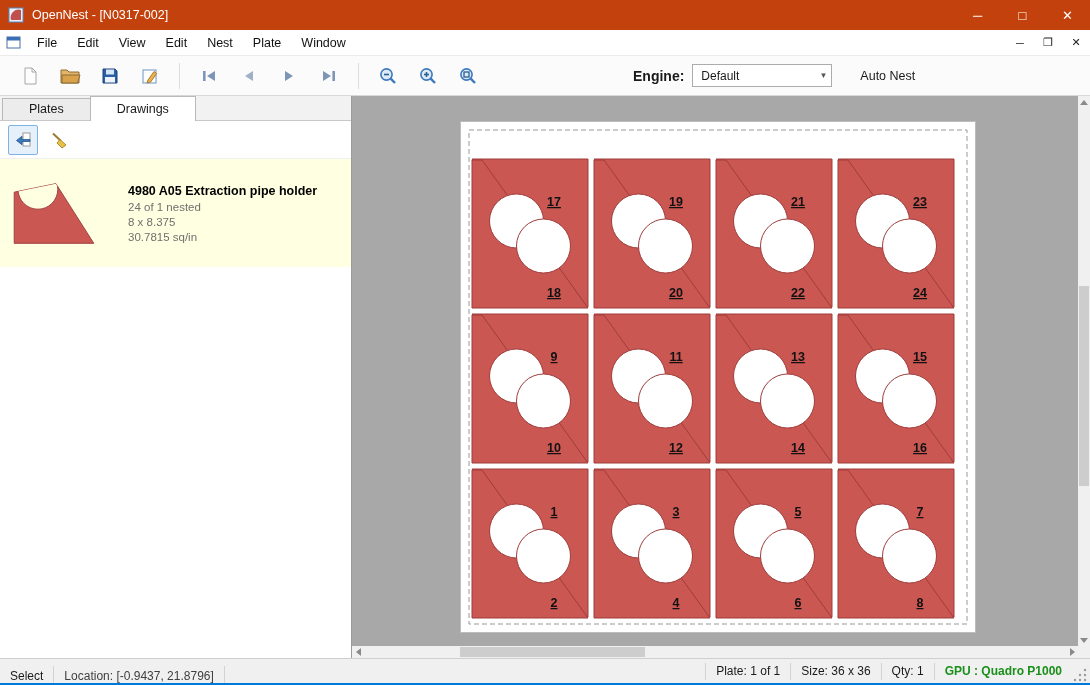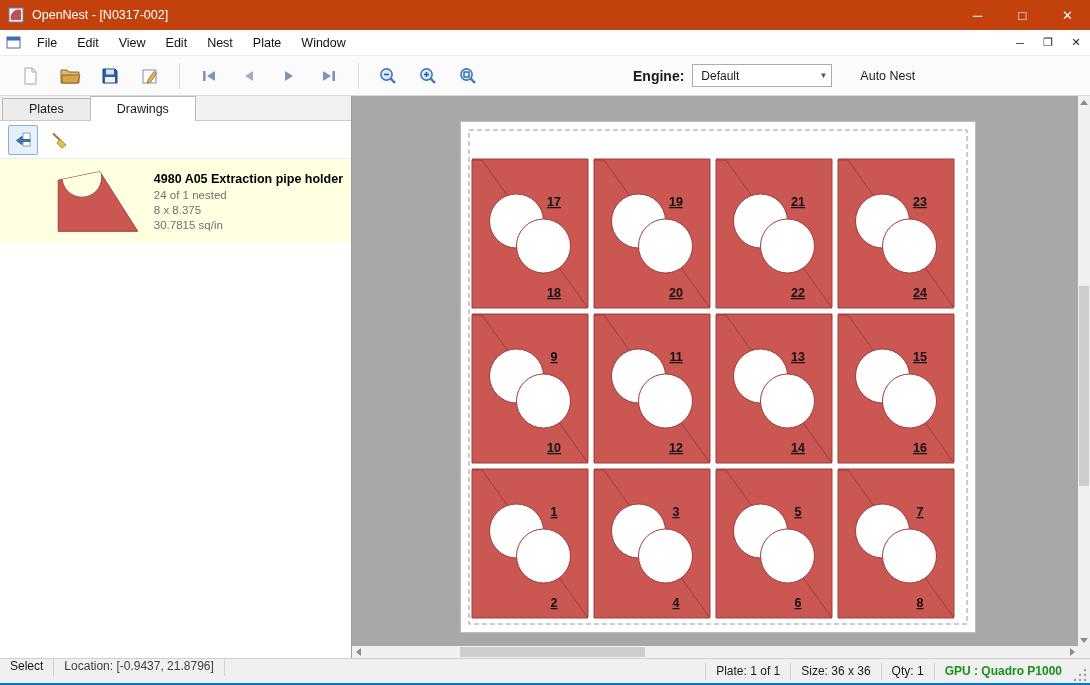--- a/index.html
+++ b/index.html
@@ -36,42 +36,42 @@
   .autonest{margin-left:20px;font-size:12.5px;padding:5px 8px;}
   
   .main{position:absolute;left:0;top:96px;width:1090px;height:562px;}
   .sidebar{position:absolute;left:0;top:0;width:352px;height:562px;background:#fff;border-right:1px solid #9b9b9b;box-sizing:border-box;}
   .tabstrip{display:flex;align-items:flex-end;height:25px;background:#f2f2f2;border-bottom:1px solid #c8c8c8;padding-left:2px;box-sizing:border-box;}
   .tab{padding:3px 26px 4px 26px;font-size:12.5px;background:#ececec;border:1px solid #b9b9b9;border-bottom:none;margin-right:-1px;}
   .tab.active{background:#fff;position:relative;z-index:2;margin-bottom:-1px;padding-top:5px;padding-bottom:5px;}
   .subtoolbar{height:37px;display:flex;align-items:center;padding-left:8px;border-bottom:1px solid #f0f0f0;}
   .side-btn{width:28px;height:28px;display:flex;align-items:center;justify-content:center;margin-right:6px;border:1px solid transparent;border-radius:2px;}
   .side-btn.toggled{background:#e6f0fb;border-color:#7fb2e5;}
-  .drawing-item{display:flex;align-items:center;gap:10px;background:#ffffe1;padding:5px 8px;height:84px;box-sizing:border-box;justify-content:flex-end;}
+  .drawing-item{display:flex;align-items:center;gap:28px;background:#ffffe1;padding:5px 8px;height:108px;box-sizing:border-box;}
   .drawing-text{display:flex;flex-direction:column;gap:3px;}
   .drawing-title{font-weight:bold;font-size:12.5px;color:#000;}
   .drawing-sub{font-size:11.5px;color:#707070;}
   
   .canvas{position:absolute;left:352px;top:0;width:738px;height:562px;background:#a8a8a8;overflow:hidden;}
   .plate{position:absolute;left:108px;top:25px;width:514px;height:510px;background:#ffffff;border:1px solid #bdbdbd;box-sizing:content-box;}
   .plate svg{display:block;}
   
   .vscroll{position:absolute;right:0;top:0;width:12px;height:550px;background:#f0f0f0;}
   .vthumb{position:absolute;left:1px;width:10px;top:190px;height:200px;background:#cdcdcd;}
   .sb-arrow{position:absolute;left:0;width:12px;height:12px;display:flex;align-items:center;justify-content:center;}
   .tri-up{width:0;height:0;border-left:4px solid transparent;border-right:4px solid transparent;border-bottom:5px solid #8a8a8a;}
   .tri-down{width:0;height:0;border-left:4px solid transparent;border-right:4px solid transparent;border-top:5px solid #8a8a8a;}
   .tri-left{width:0;height:0;border-top:4px solid transparent;border-bottom:4px solid transparent;border-right:5px solid #8a8a8a;}
   .tri-right{width:0;height:0;border-top:4px solid transparent;border-bottom:4px solid transparent;border-left:5px solid #8a8a8a;}
   .hscroll{position:absolute;left:0;bottom:0;height:12px;width:726px;background:#f0f0f0;}
   .hthumb{position:absolute;top:1px;height:10px;left:108px;width:185px;background:#cdcdcd;}
   .sb-corner{position:absolute;right:0;bottom:0;width:12px;height:12px;background:#f0f0f0;}
   
   .statusbar{position:absolute;left:0;top:658px;width:1090px;height:25px;background:#f0f0f0;
-    border-top:1px solid #cfcfcf;display:flex;align-items:flex-start;box-sizing:border-box;font-size:12px;}
+    border-top:1px solid #cfcfcf;display:flex;align-items:flex-end;box-sizing:border-box;font-size:12px;}
   .sb-cell{padding:0 10px;white-space:nowrap;}
   .sb-sep{width:1px;height:17px;background:#d2d2d2;}
   .sb-location{color:#404040;}
   .sb-right{margin-left:auto;display:flex;align-items:center;height:100%;}
   .sb-gpu{font-weight:bold;}
   .grip{width:16px;height:16px;margin-right:2px;align-self:flex-end;}
   .accent-bottom{position:absolute;left:0;top:683px;width:1090px;height:2px;background:#0078d7;}
 </style>
 </head>
 <body>

